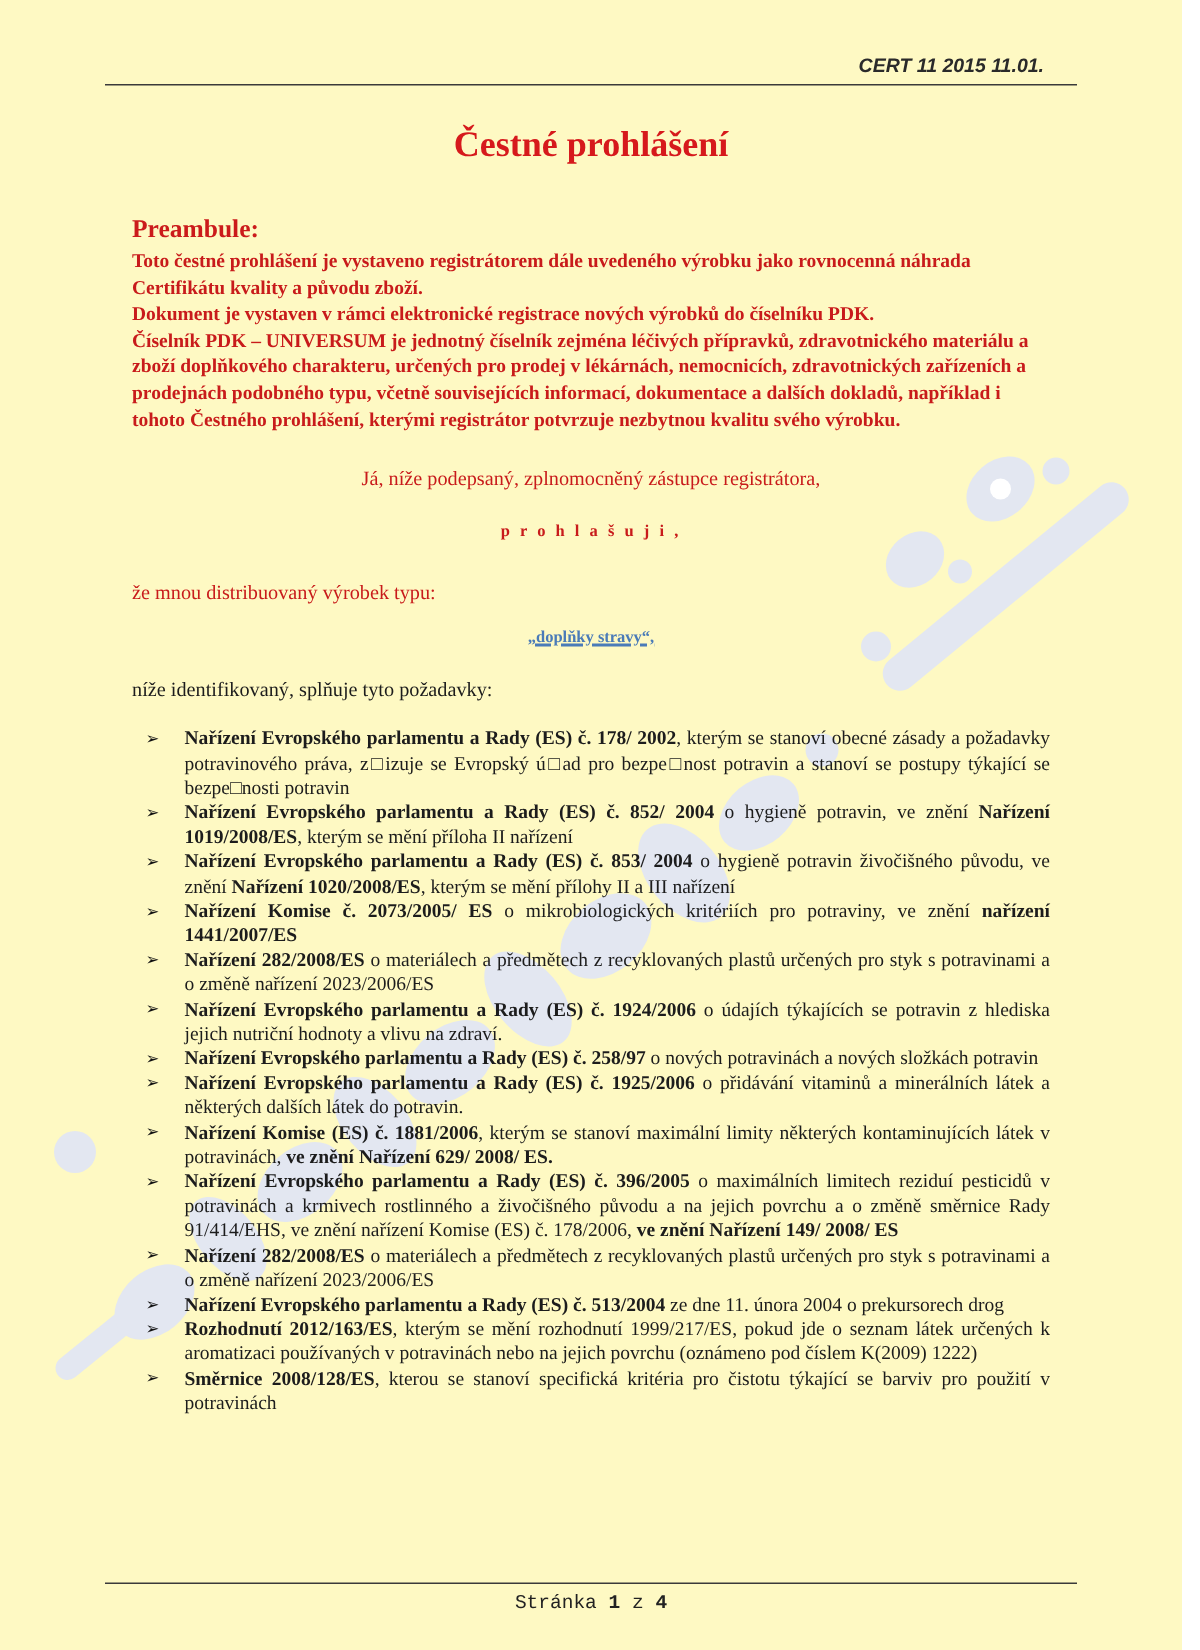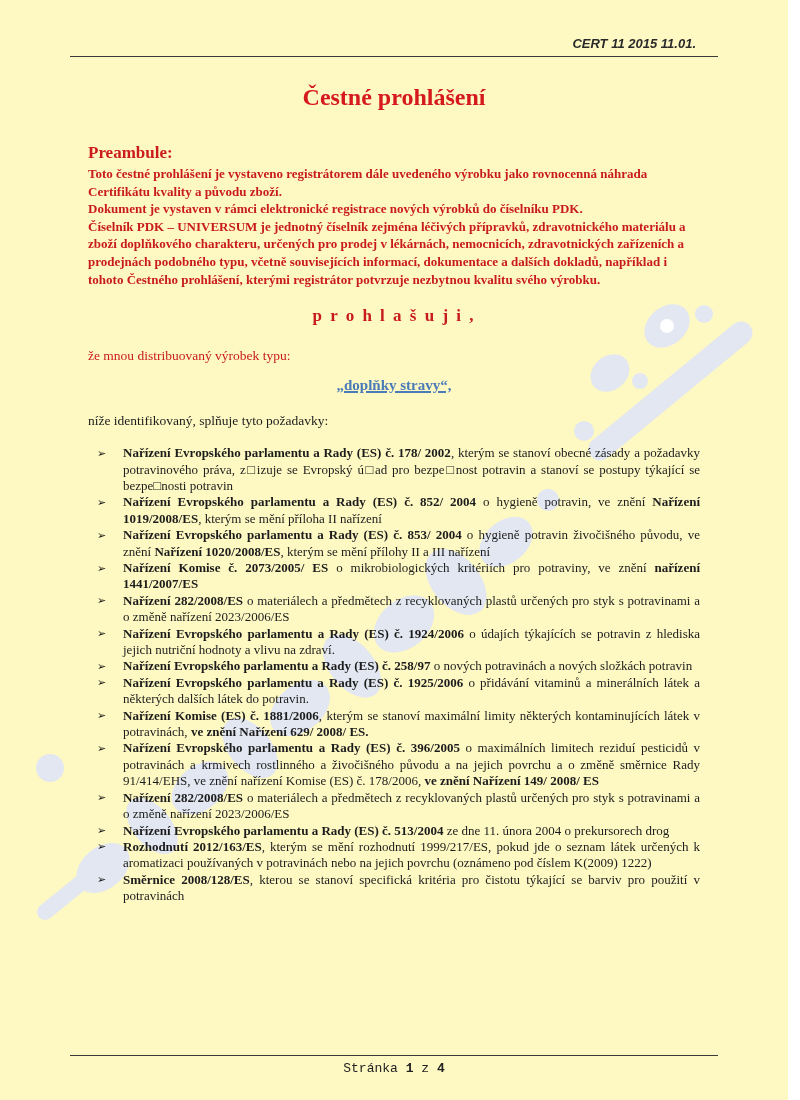--- a/index.html
+++ b/index.html
@@ -41,25 +41,25 @@
     font-size:17px;font-weight:bold;color:#cb1b1b;line-height:20px;
   }
   .pre-p{
     margin:0;font-size:13px;font-weight:bold;color:#c81b1b;line-height:17.6px;
     text-align:left;
   }
 
   .red{color:#c81b1b;}
   .center{text-align:center;}
   .intro-line{margin:22px 0 0 0;font-size:13.5px;line-height:17px;}
-  .verb-line{margin:18px 0 0 0;font-size:17px;font-weight:bold;letter-spacing:2px;line-height:19px;font-family:Liberation Serif, serif;}
+  .verb-line{margin:18px 0 0 0;font-size:11px;font-weight:bold;letter-spacing:2px;line-height:19px;font-family:Liberation Serif, serif;}
   .lead-line{margin:22px 0 0 0;font-size:13.5px;line-height:17px;}
   .product-line{margin:12px 0 0 0;}
   .product-link{
-    color:#4a7bb8;font-weight:bold;font-size:15px;
+    color:#4a7bb8;font-weight:bold;font-size:11px;
     text-decoration:underline;text-decoration-thickness:1.5px;
     cursor:pointer;
     text-align:center;
   }
   .req-line{margin:18px 0 0 0;font-size:13.5px;color:#1c1c1c;line-height:17px;}
 
   
   .reg-list{
     list-style:none;margin:16px 0 0 0;padding:0;
     font-size:13px;line-height:16.4px;text-align:justify;
@@ -119,20 +119,21 @@
 
     <h1 class="title">Čestné prohlášení</h1>
 
     <div class="body-block">
 
       <h3 class="preamble-h">Preambule:</h3>
       <p class="pre-p">Toto čestné prohlášení je vystaveno registrátorem dále uvedeného výrobku jako rovnocenná náhrada Certifikátu kvality a původu zboží.</p>
       <p class="pre-p">Dokument je vystaven v rámci elektronické registrace nových výrobků do číselníku PDK.</p>
       <p class="pre-p">Číselník PDK – UNIVERSUM je jednotný číselník zejména léčivých přípravků, zdravotnického materiálu a zboží doplňkového charakteru, určených pro prodej v lékárnách, nemocnicích, zdravotnických zařízeních a prodejnách podobného typu, včetně souvisejících informací, dokumentace a dalších dokladů, například i tohoto Čestného prohlášení, kterými registrátor potvrzuje nezbytnou kvalitu svého výrobku.</p>
 
+      <p class="intro-line center red">Já, níže podepsaný, zplnomocněný zástupce registrátora,</p>
       <p class="verb-line center red">p r o h l a š u j i ,</p>
       <p class="lead-line red">že mnou distribuovaný výrobek typu:</p>
       <p class="product-line center">
         <span class="product-link">„doplňky stravy“,</span>
       </p>
       <p class="req-line">níže identifikovaný, splňuje tyto požadavky:</p>
 
       <ul class="reg-list">
           <li><span class="bullet">➢</span><span class="b">Nařízení Evropského parlamentu a Rady (ES) č. 178/ 2002</span><span>, kterým se stanoví obecné zásady a požadavky potravinového práva, z□izuje se Evropský ú□ad pro bezpe□nost potravin a stanoví se postupy týkající se bezpe□nosti potravin</span></li>
           <li><span class="bullet">➢</span><span class="b">Nařízení Evropského parlamentu a Rady (ES) č. 852/ 2004</span><span> o hygieně potravin, ve znění </span><span class="b">Nařízení 1019/2008/ES</span><span>, kterým se mění příloha II nařízení</span></li>

